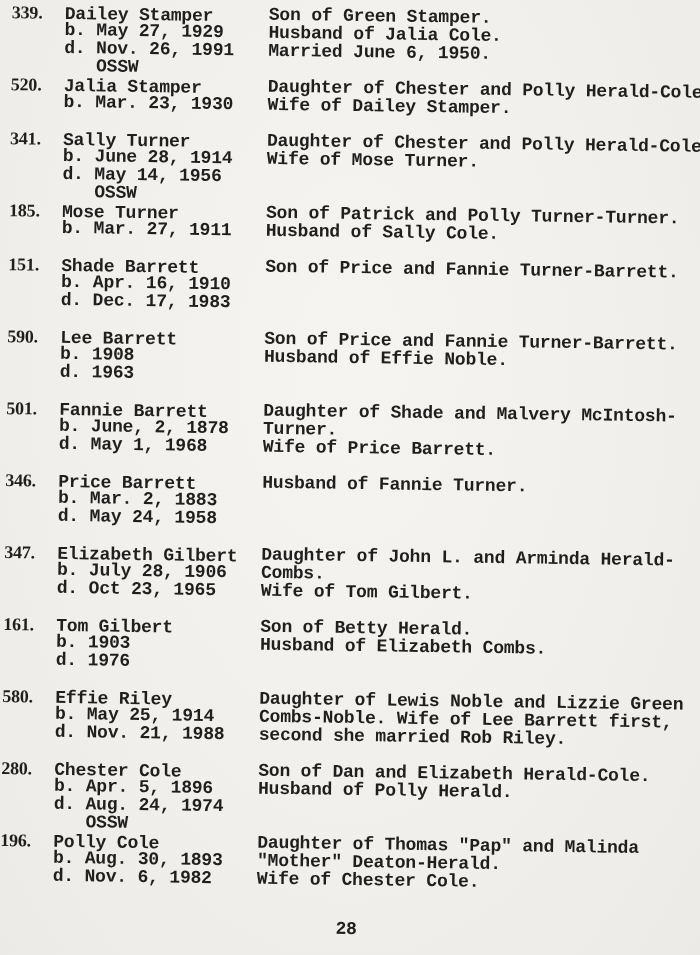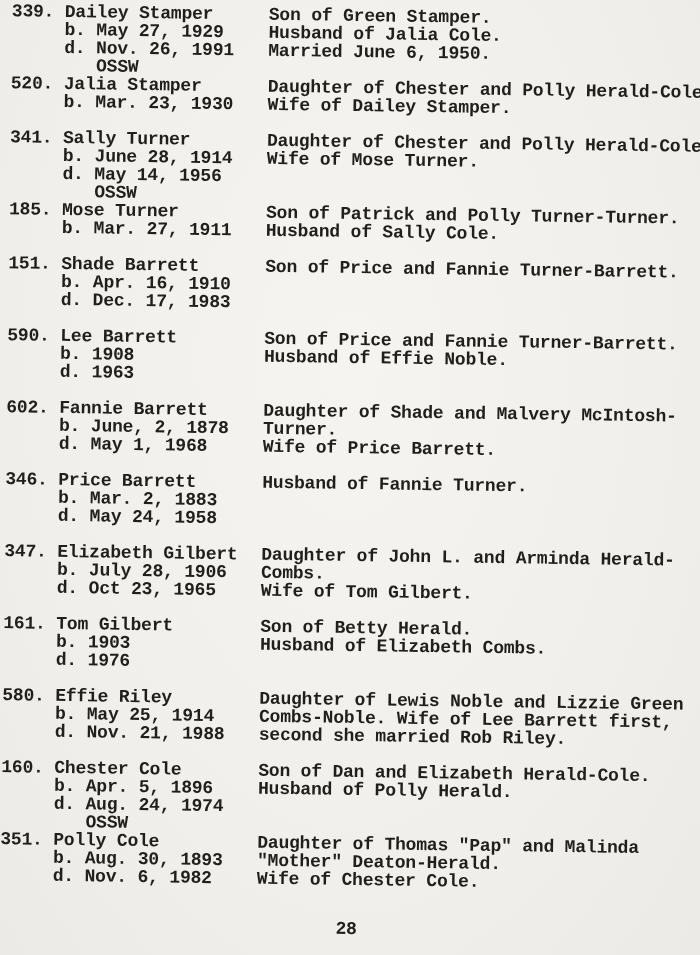--- a/index.html
+++ b/index.html
@@ -48,20 +48,21 @@
     flex: 1;
     min-width: 0;
   }
   .line {
     white-space: pre;
     height: 18px;
   }
   .num {
     display: inline-block;
     width: 53px;
+    font-family: Liberation Serif, serif;
   }
   .line.date {
     padding-left: 53px;
   }
   .line.ossw {
     padding-left: 85px;
   }
   .page-number {
     margin-top: 31px;
     text-align: center;
@@ -135,21 +136,21 @@
           <div class="line date">b. 1908</div>
           <div class="line date">d. 1963</div>
         </div>
         <div class="col-right">
           <div class="line">Son of Price and Fannie Turner-Barrett.</div>
           <div class="line">Husband of Effie Noble.</div>
         </div>
       </div>
       <div class="entry">
         <div class="col-left">
-          <div class="line"><span class="num">602.</span><span class="name">Fannie Barrett</span></div>
+          <div class="line"><span class="num">501.</span><span class="name">Fannie Barrett</span></div>
           <div class="line date">b. June, 2, 1878</div>
           <div class="line date">d. May 1, 1968</div>
         </div>
         <div class="col-right">
           <div class="line">Daughter of Shade and Malvery McIntosh-</div>
           <div class="line">Turner.</div>
           <div class="line">Wife of Price Barrett.</div>
         </div>
       </div>
       <div class="entry">
@@ -192,33 +193,33 @@
           <div class="line date">d. Nov. 21, 1988</div>
         </div>
         <div class="col-right">
           <div class="line">Daughter of Lewis Noble and Lizzie Green</div>
           <div class="line">Combs-Noble. Wife of Lee Barrett first,</div>
           <div class="line">second she married Rob Riley.</div>
         </div>
       </div>
       <div class="entry no-gap">
         <div class="col-left">
-          <div class="line"><span class="num">160.</span><span class="name">Chester Cole</span></div>
+          <div class="line"><span class="num">280.</span><span class="name">Chester Cole</span></div>
           <div class="line date">b. Apr. 5, 1896</div>
           <div class="line date">d. Aug. 24, 1974</div>
           <div class="line ossw">OSSW</div>
         </div>
         <div class="col-right">
           <div class="line">Son of Dan and Elizabeth Herald-Cole.</div>
           <div class="line">Husband of Polly Herald.</div>
         </div>
       </div>
       <div class="entry">
         <div class="col-left">
-          <div class="line"><span class="num">351.</span><span class="name">Polly Cole</span></div>
+          <div class="line"><span class="num">196.</span><span class="name">Polly Cole</span></div>
           <div class="line date">b. Aug. 30, 1893</div>
           <div class="line date">d. Nov. 6, 1982</div>
         </div>
         <div class="col-right">
           <div class="line">Daughter of Thomas "Pap" and Malinda</div>
           <div class="line">"Mother" Deaton-Herald.</div>
           <div class="line">Wife of Chester Cole.</div>
         </div>
       </div>
     </div>

